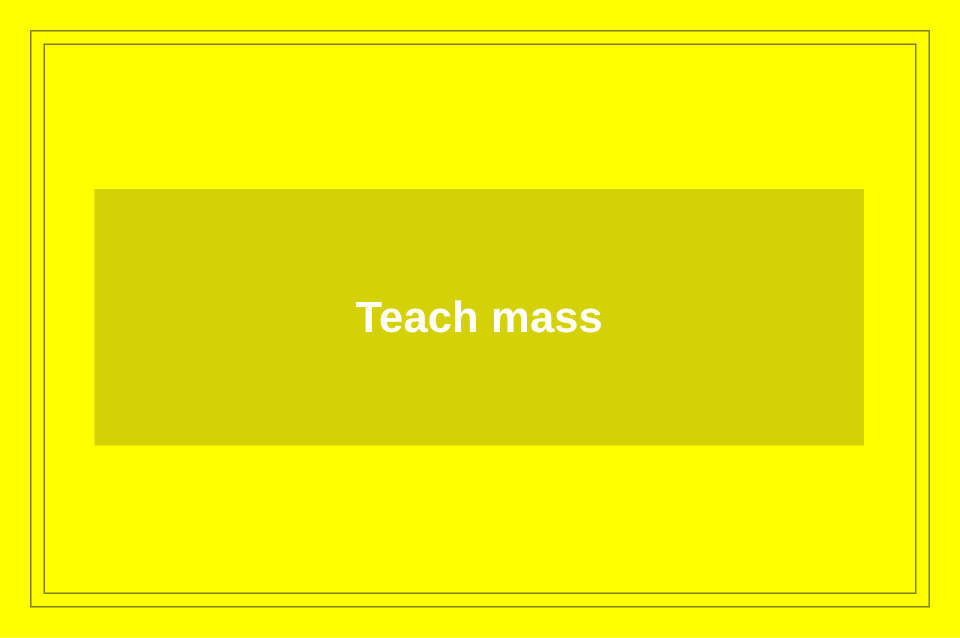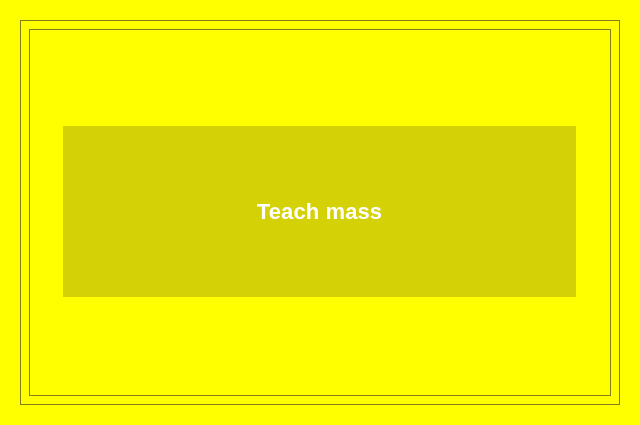--- a/index.html
+++ b/index.html
@@ -57,21 +57,21 @@
     display: flex;
     flex-direction: column;
     align-items: center;
     justify-content: center;
   }
 
   .headline {
     margin: 0;
     color: #ffffff;
     font-family: "Liberation Sans", sans-serif;
-    font-size: 22px;
+    font-size: 29px;
     font-weight: bold;
     line-height: 50px;
     text-align: center;
     letter-spacing: 0.1px;
     white-space: nowrap;
   }
 </style>
 </head>
 <body>
 

